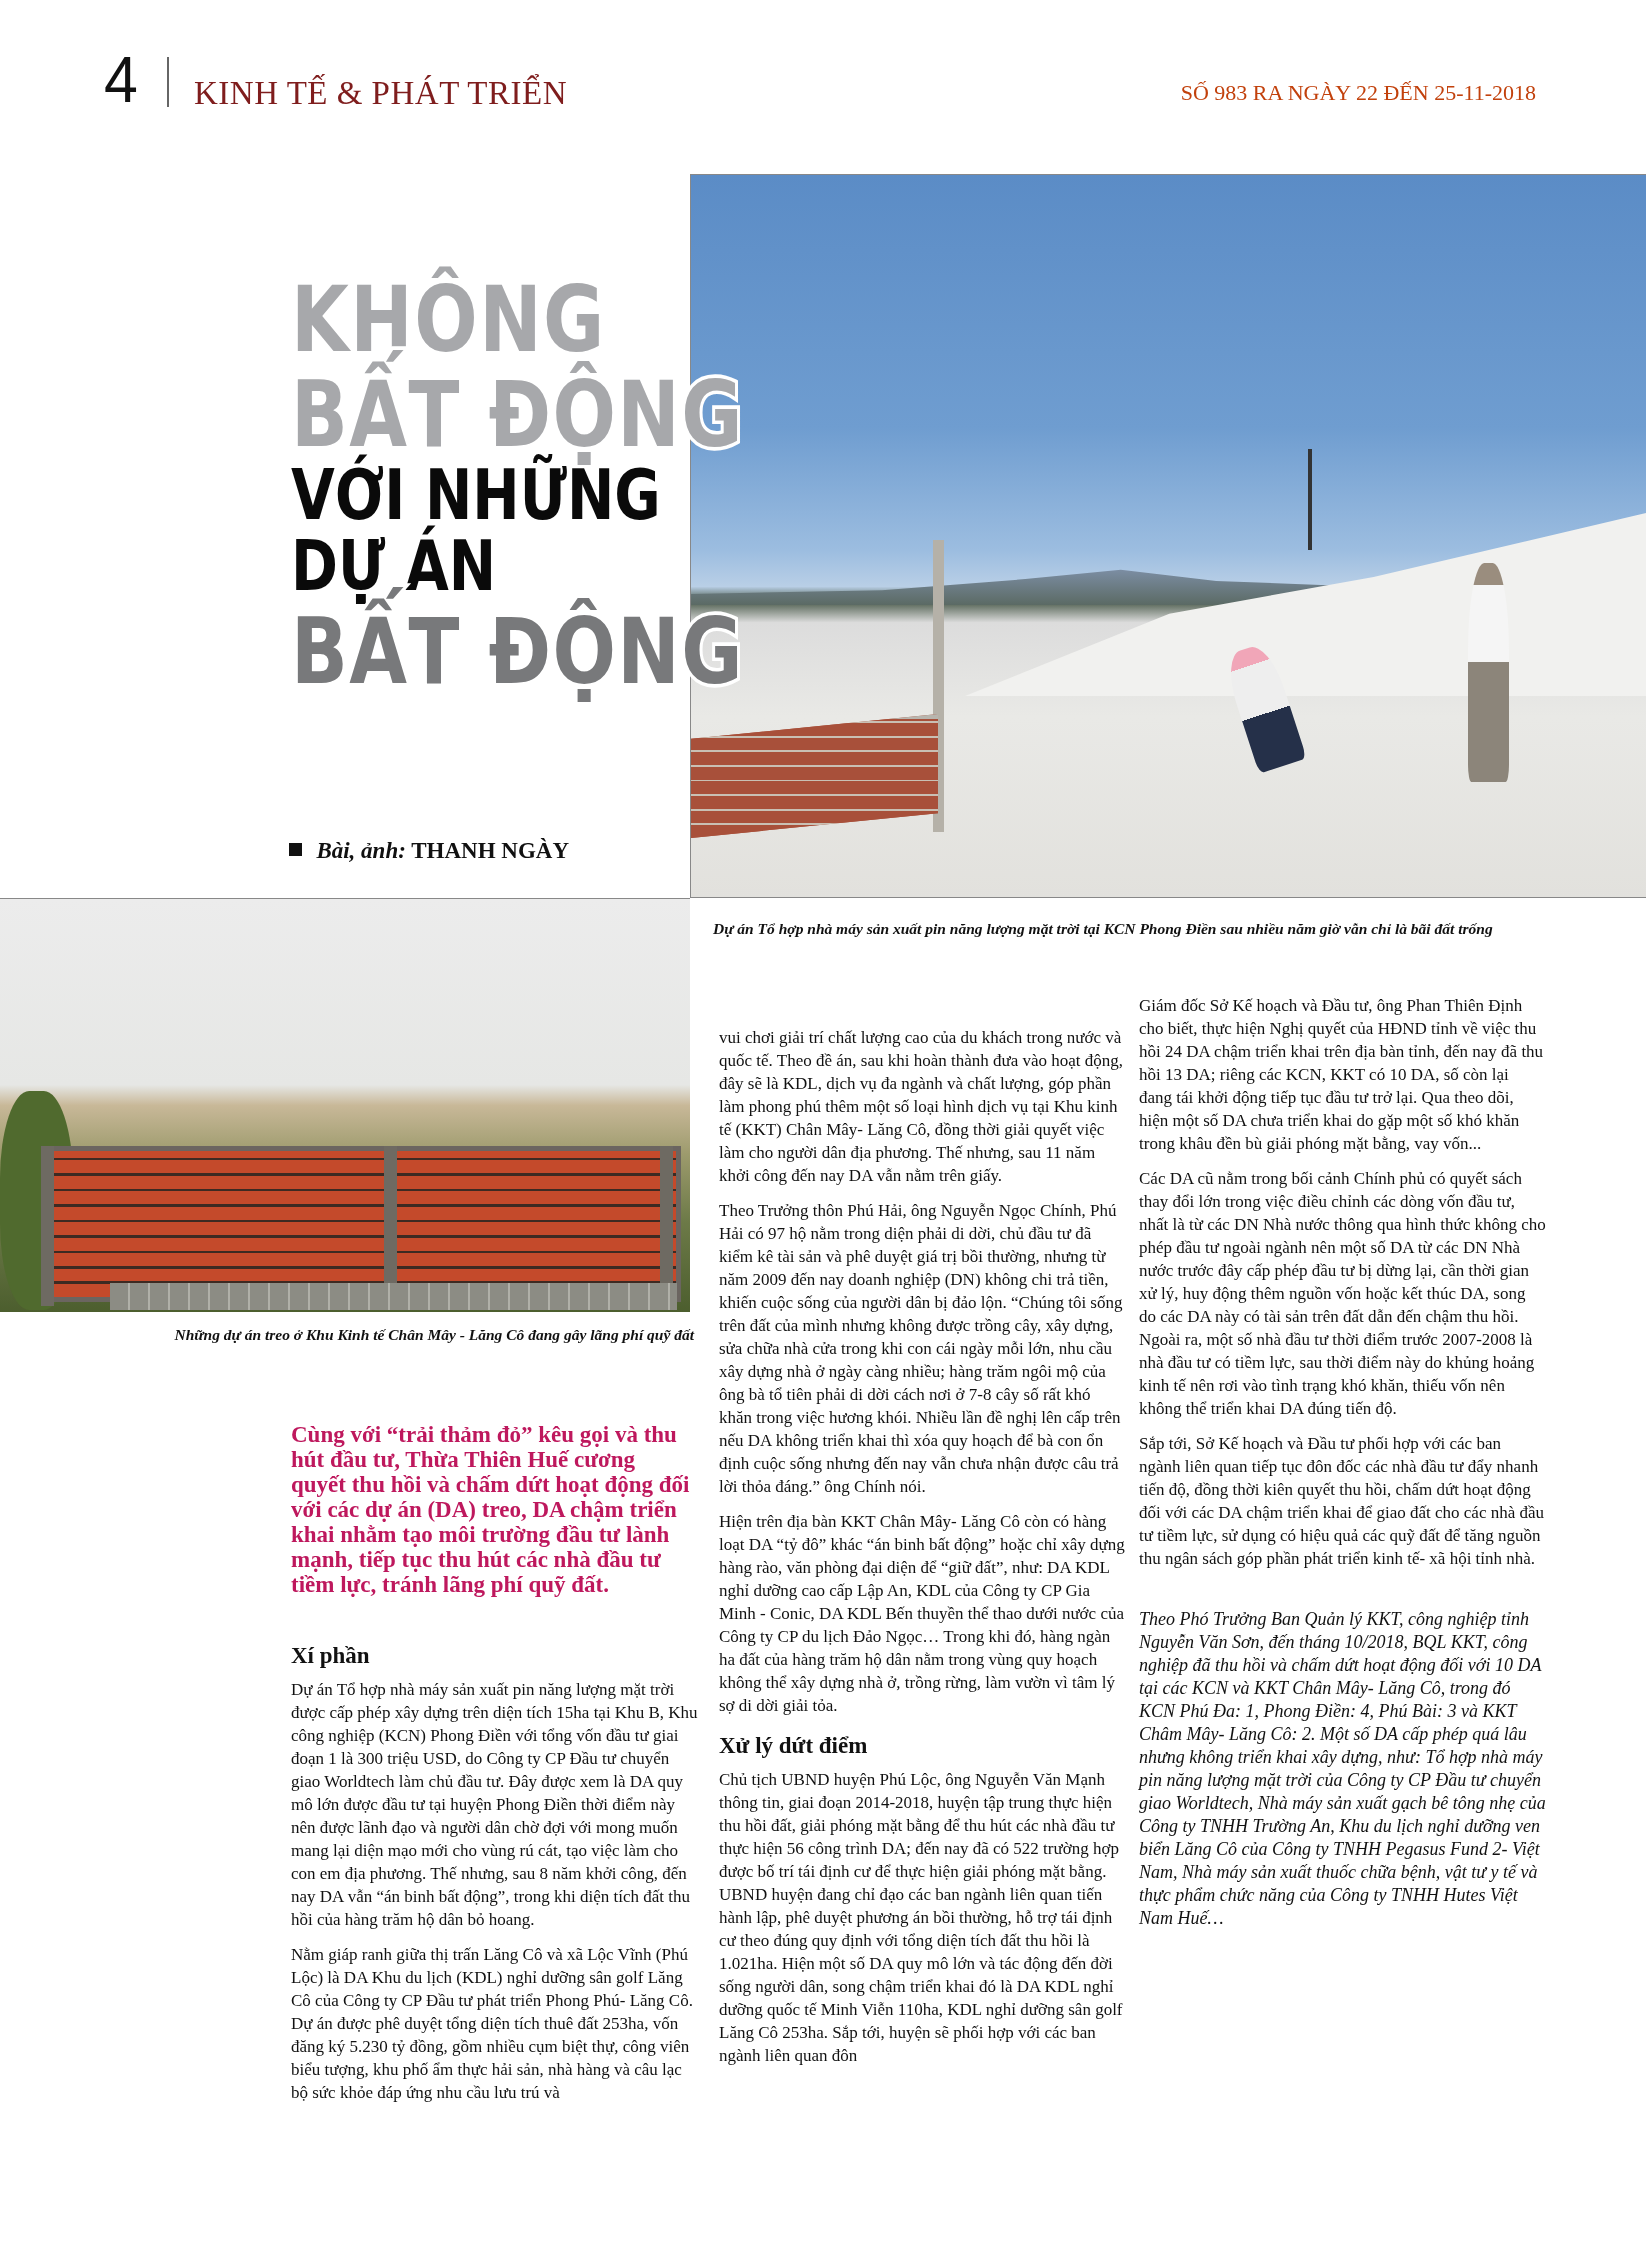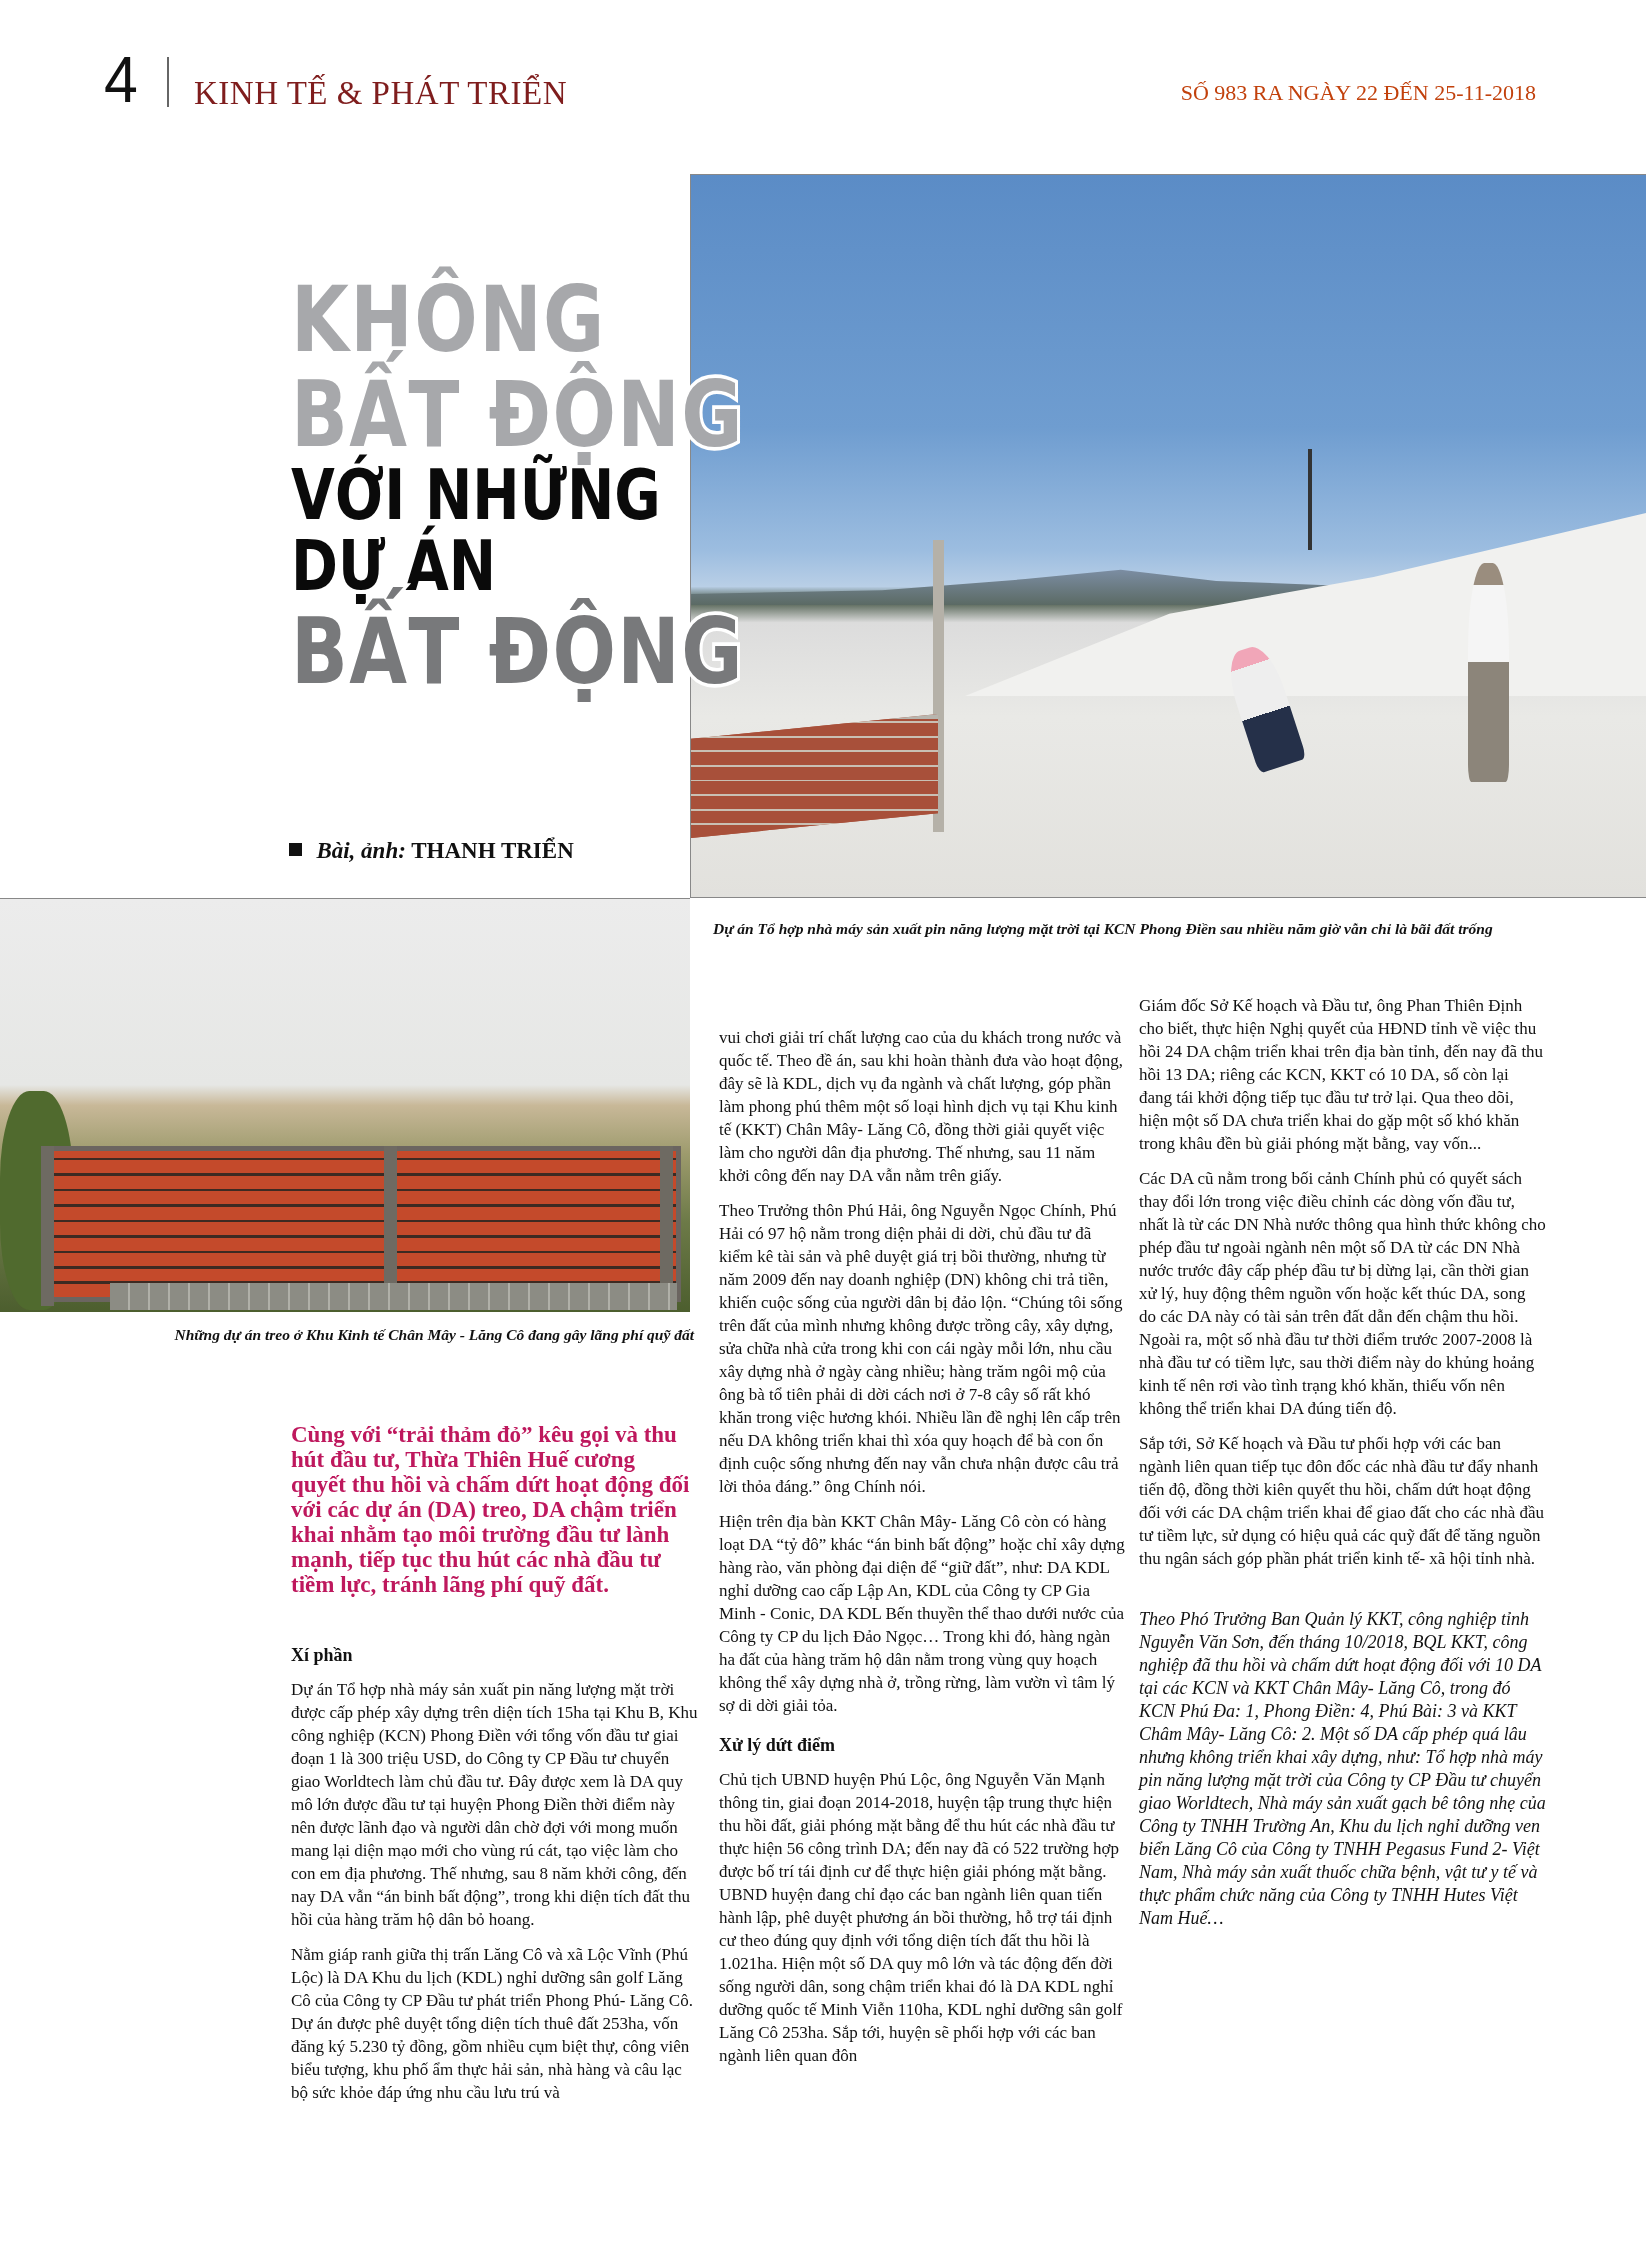--- a/index.html
+++ b/index.html
@@ -53,21 +53,21 @@
   .caption { position: absolute; font-family: "Liberation Serif", serif; font-style: italic; font-weight: bold; font-size: 15.5px; line-height: 20px; color: #111; }
   .caption-top { left: 713px; top: 919px; width: 804px; }
   .caption-left { left: 73px; top: 1325px; width: 621px; text-align: right; }
 
   
   .lead { position: absolute; left: 291px; top: 1422px; width: 402px; font-family: "Liberation Serif", serif; font-weight: bold; font-size: 23px; line-height: 25px; color: #be185d; }
 
   
   .col { position: absolute; font-family: "Liberation Serif", serif; font-size: 17px; line-height: 23px; color: #111; }
   .col p { margin: 0 0 12px 0; }
-  .col h2 { margin: 16.4px 0 9.1px 0; font-size: 18px; line-height: 25.6px; font-weight: bold; }
+  .col h2 { margin: 16.4px 0 9.1px 0; font-size: 23px; line-height: 25.6px; font-weight: bold; }
   .col1 { left: 291px; top: 1643px; width: 407px; }
   .col1 h2 { margin-top: 0; }
   .col2 { left: 719px; top: 1026px; width: 407px; }
   .col3 { left: 1139px; top: 994px; width: 407px; }
   .col3 .note { font-style: italic; font-size: 18px; line-height: 23px; margin-top: 38px; }
 </style>
 </head>
 <body>
 
 <div class="page-num">4</div>
@@ -96,21 +96,21 @@
 
 <h1 class="title" style="margin:0;">
   <span class="title-line t-gray-light t-outline l1">KHÔNG</span>
   <span class="title-line t-gray-light t-outline l2">BẤT ĐỘNG</span>
   <span class="title-line t-black l3">VỚI NHỮNG</span>
   <span class="title-line t-black l4">DỰ ÁN</span>
   <span class="title-line t-gray-dark t-outline l5">BẤT ĐỘNG</span>
 </h1>
 
 <div class="byline">
-  <span class="sq"></span><span class="lbl">Bài, ảnh:</span> <span>THANH TRIỂN</span>
+  <span class="sq"></span><span class="lbl">Bài, ảnh:</span> <span>THANH NGÀY</span>
 </div>
 
 <div class="caption caption-top">Dự án Tổ hợp nhà máy sản xuất pin năng lượng mặt trời tại KCN Phong Điền sau nhiều năm giờ vẫn chỉ là bãi đất trống</div>
 <div class="caption caption-left">Những dự án treo ở Khu Kinh tế Chân Mây - Lăng Cô đang gây lãng phí quỹ đất</div>
 
 <div class="lead">Cùng với “trải thảm đỏ” kêu gọi và thu hút đầu tư, Thừa Thiên Huế cương quyết thu hồi và chấm dứt hoạt động đối với các dự án (DA) treo, DA chậm triển khai nhằm tạo môi trường đầu tư lành mạnh, tiếp tục thu hút các nhà đầu tư tiềm lực, tránh lãng phí quỹ đất.</div>
 
 <div class="col col1">
   <h2>Xí phần</h2>
   <p>Dự án Tổ hợp nhà máy sản xuất pin năng lượng mặt trời được cấp phép xây dựng trên diện tích 15ha tại Khu B, Khu công nghiệp (KCN) Phong Điền với tổng vốn đầu tư giai đoạn 1 là 300 triệu USD, do Công ty CP Đầu tư chuyển giao Worldtech làm chủ đầu tư. Đây được xem là DA quy mô lớn được đầu tư tại huyện Phong Điền thời điểm này nên được lãnh đạo và người dân chờ đợi với mong muốn mang lại diện mạo mới cho vùng rú cát, tạo việc làm cho con em địa phương. Thế nhưng, sau 8 năm khởi công, đến nay DA vẫn “án binh bất động”, trong khi diện tích đất thu hồi của hàng trăm hộ dân bỏ hoang.</p>

